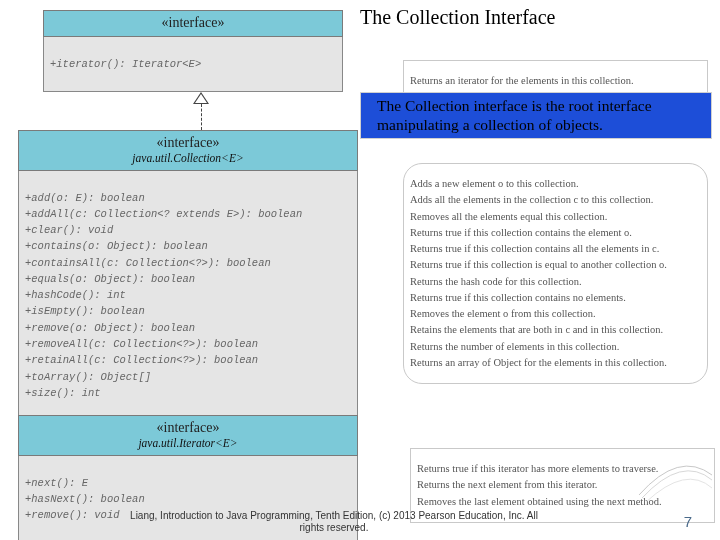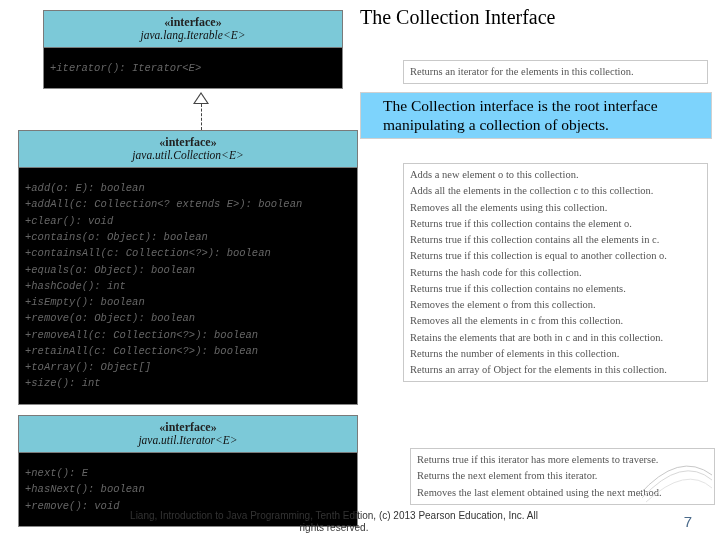--- a/index.html
+++ b/index.html
@@ -16,71 +16,71 @@
     top: 6px;
     left: 360px;
     font-size: 20px;
     color: #000;
   }
   .subtitle-box {
     position: absolute;
     top: 92px;
     left: 360px;
     width: 352px;
-    background: #7dd3fc;
+    background: #1d4ed8;
     border: 1px solid #d0d0d0;
-    padding: 3px 22px;
+    padding: 3px 16px;
     font-size: 15.5px;
     line-height: 1.25;
     color: #000;
   }
   .diagram {
     position: absolute;
     top: 10px;
     left: 8px;
     width: 704px;
   }
   .uml-header {
     border: 1px solid #7a7a7a;
     background: #7cc9d8;
     text-align: center;
     padding: 4px 2px;
     line-height: 1.2;
   }
-  .uml-stereo { font-size: 12px; color: #222; font-weight: bold; }
+  .uml-stereo { font-size: 14px; color: #222; }
   .uml-name { font-family: Georgia, serif; font-style: italic; font-size: 11.5px; color: #111; }
   .method-box {
     border: 1px solid #888;
     border-top: none;
-    background: #000000;
-    padding: 12px 6px;
+    background: #e5e5e5;
+    padding: 19px 6px;
   }
   .desc-box {
     border: 1px solid #c9c9c9;
     background: #fff;
-    padding: 3px 6px;
+    padding: 12px 6px;
   }
   .sig {
     font-family: "Courier New", monospace;
     font-style: italic;
     font-size: 10.5px;
     color: #666;
     line-height: 1.55;
     white-space: nowrap;
   }
   .desc {
     font-family: Georgia, serif;
     font-size: 10.5px;
     color: #555;
     line-height: 1.55;
   }
   .iter-block { position: absolute; top: 0; left: 35px; width: 300px; }
   .iter-desc { position: absolute; top: 50px; left: 395px; width: 305px; }
   .coll-block { position: absolute; top: 120px; left: 10px; width: 340px; }
-  .coll-desc { position: absolute; top: 153px; left: 395px; width: 305px; }
+  .coll-desc { position: absolute; top: 153px; left: 395px; width: 305px; border-radius: 19px; }
   .itface-block { position: absolute; top: 405px; left: 10px; width: 340px; }
   .itface-desc { position: absolute; top: 438px; left: 395px; width: 305px; margin-left: 7px; }
   .inherit {
     position: absolute;
     top: 82px;
     left: 185px;
     display: flex;
     flex-direction: column;
     align-items: center;
   }
@@ -135,21 +135,20 @@
 </head>
 <body>
 
 <div class="slide-title">The Collection Interface</div>
 
 <div class="diagram">
 
   <div class="iter-block">
     <div class="uml-header">
       <div class="uml-stereo">«interface»</div>
-      <div class="uml-name">java.lang.Iterable&lt;E&gt;</div>
     </div>
     <div class="method-box">
       <div class="sig">+iterator(): Iterator&lt;E&gt;</div>
     </div>
   </div>
   <div class="iter-desc desc-box">
     <div class="desc">Returns an iterator for the elements in this collection.</div>
   </div>
 
   <div class="inherit">
@@ -174,28 +173,27 @@
       <div class="sig">+remove(o: Object): boolean</div>
       <div class="sig">+removeAll(c: Collection&lt;?&gt;): boolean</div>
       <div class="sig">+retainAll(c: Collection&lt;?&gt;): boolean</div>
       <div class="sig">+toArray(): Object[]</div>
       <div class="sig">+size(): int</div>
     </div>
   </div>
   <div class="coll-desc desc-box">
     <div class="desc">Adds a new element o to this collection.</div>
     <div class="desc">Adds all the elements in the collection c to this collection.</div>
-    <div class="desc">Removes all the elements using this collection.</div>
+    <div class="desc">Removes all the elements equal this collection.</div>
     <div class="desc">Returns true if this collection contains the element o.</div>
     <div class="desc">Returns true if this collection contains all the elements in c.</div>
     <div class="desc">Returns true if this collection is equal to another collection o.</div>
     <div class="desc">Returns the hash code for this collection.</div>
     <div class="desc">Returns true if this collection contains no elements.</div>
     <div class="desc">Removes the element o from this collection.</div>
-    <div class="desc">Removes all the elements in c from this collection.</div>
     <div class="desc">Retains the elements that are both in c and in this collection.</div>
     <div class="desc">Returns the number of elements in this collection.</div>
     <div class="desc">Returns an array of Object for the elements in this collection.</div>
   </div>
 
   <div class="itface-block">
     <div class="uml-header">
       <div class="uml-stereo">«interface»</div>
       <div class="uml-name">java.util.Iterator&lt;E&gt;</div>
     </div>

